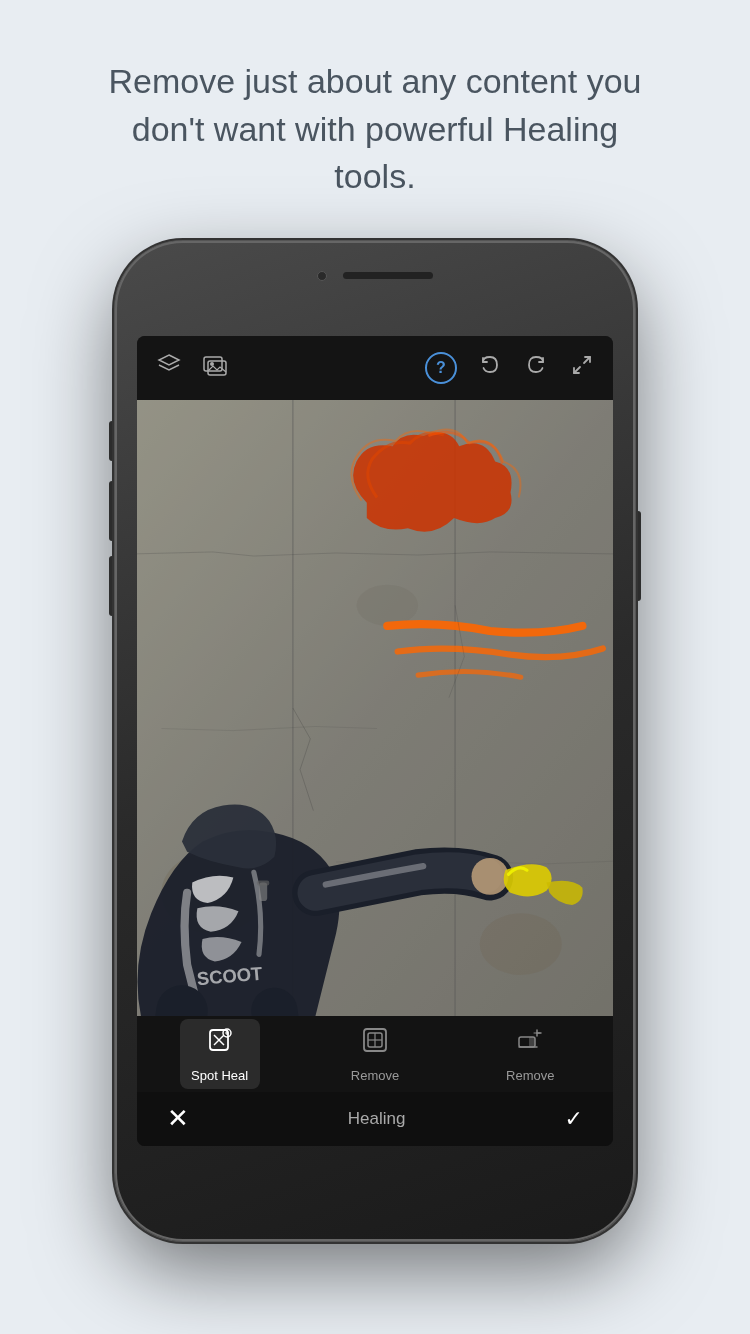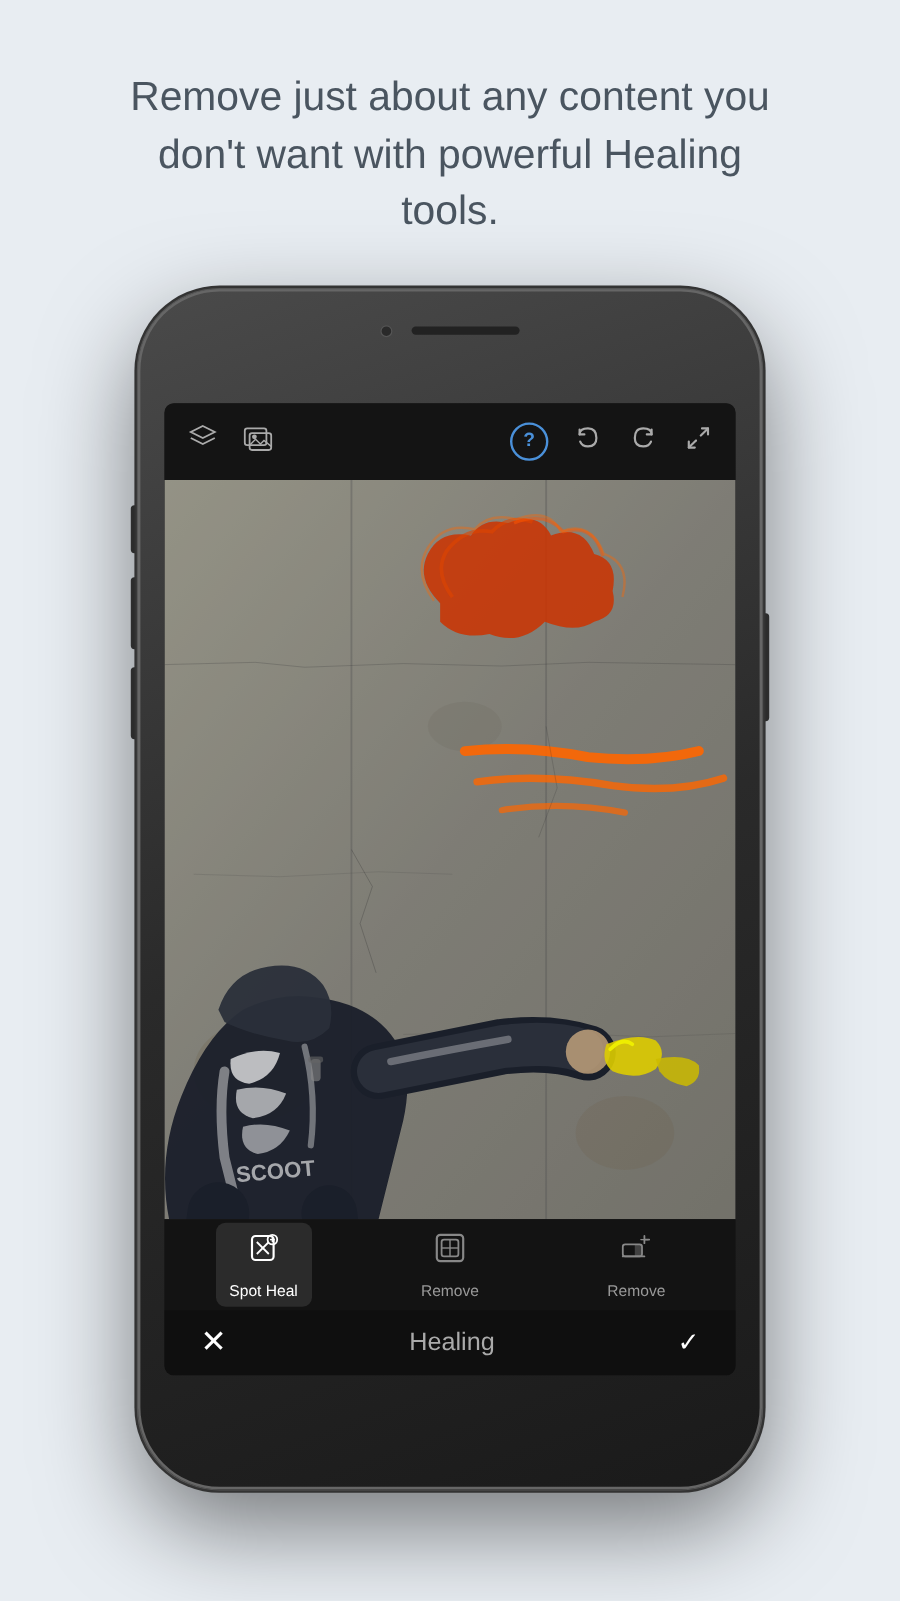--- a/index.html
+++ b/index.html
@@ -226,21 +226,21 @@
       padding: 0 30px;
     }
 
     .action-cancel {
       color: #fff;
       font-size: 26px;
     }
 
     .action-title {
       color: #aaa;
-      font-size: 21px;
+      font-size: 17px;
       font-weight: 300;
     }
 
     .action-confirm {
       color: #fff;
       font-size: 22px;
     }
 
     
     .spot-heal-icon svg,

